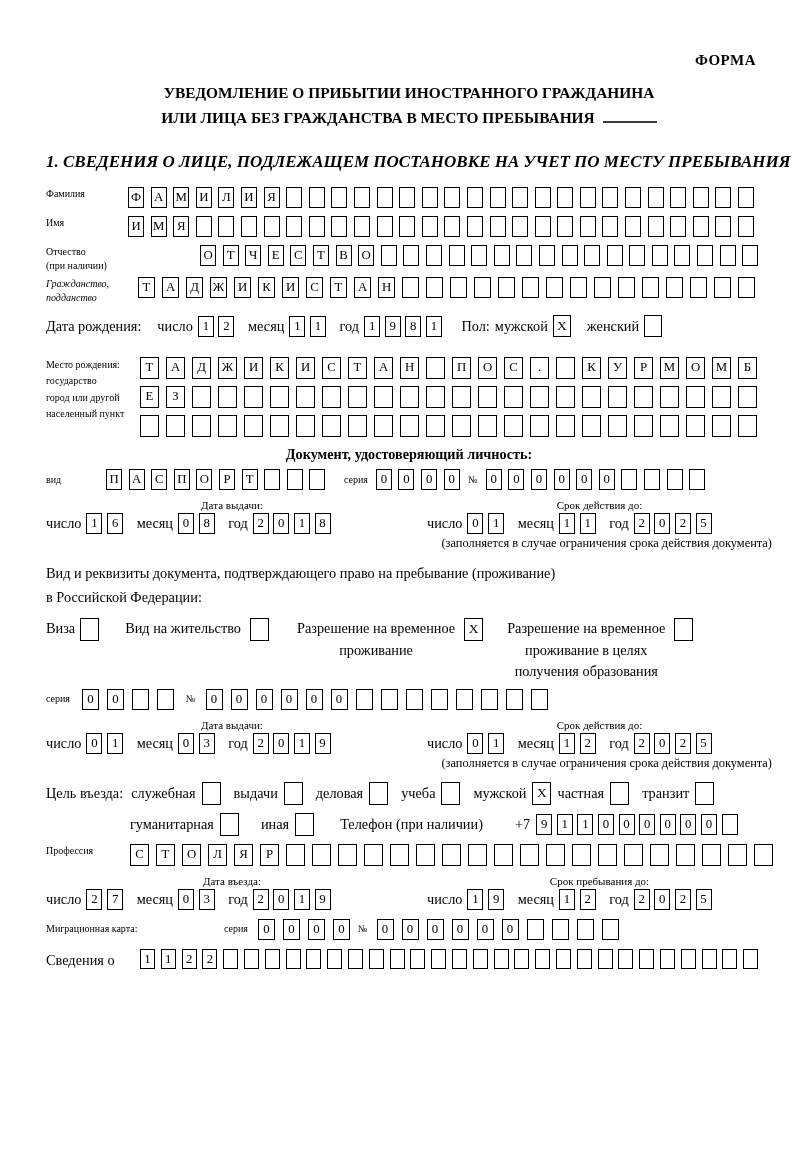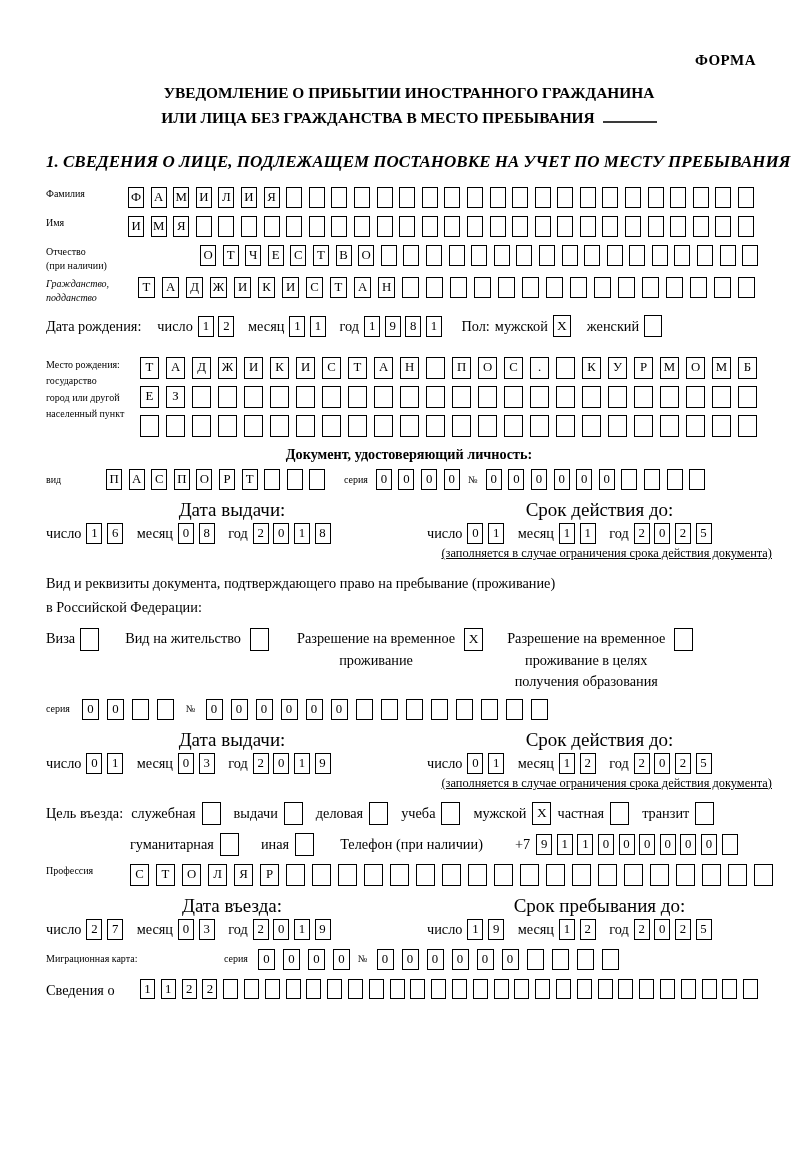--- a/index.html
+++ b/index.html
@@ -38,25 +38,25 @@
     text-align:center; font-size:13.5px; line-height:20px; vertical-align:middle;
   }
   .checkbox.small { width:18px; height:22px; }
 
   .doc-caption { text-align:center; font-weight:bold; font-size:14.2px; margin-top:9px; }
 
   .dates { margin-top:9px; }
   .dates-flex { display:flex; }
   .dates-left { width:372px; }
   .dates-right { margin-left:auto; width:345px; }
-  .dg-caption { text-align:center; font-size:19px; }
+  .dg-caption { text-align:center; font-size:11px; }
   .dg-line { display:flex; align-items:center; font-size:14.3px; margin-top:2px; }
   .dg-line .w { margin-right:5px; }
   .dg-line .g { margin-right:9px; }
-  .note-right { font-size:12.4px; text-align:right; margin-top:2px;text-decoration:underline; }
+  .note-right { font-size:12.4px; text-align:right; margin-top:2px; }
 
   .intro { font-size:14.3px; margin-top:11px; line-height:1.65; }
 
   .permits { display:flex; align-items:flex-start; margin-top:9px; font-size:14.3px; }
   .permit { display:flex; align-items:flex-start; }
   .permit .plabel { text-align:center; line-height:1.5; }
   .permit .checkbox { margin-left:9px; }
 
   .goal-line { display:flex; align-items:center; font-size:14.3px; margin-top:11px; white-space:nowrap; }
   .goal-line .olabel { margin-right:6px; }

